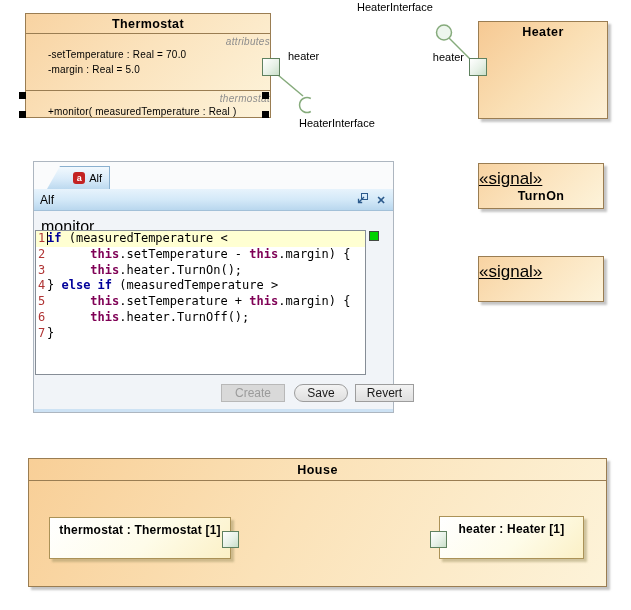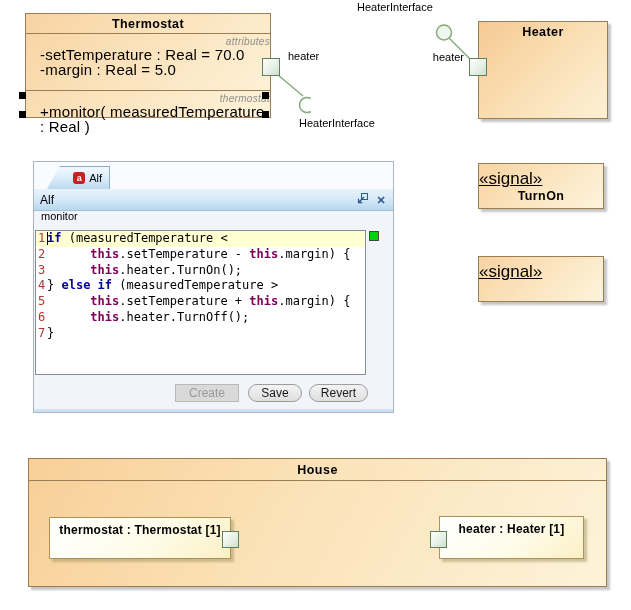--- a/index.html
+++ b/index.html
@@ -19,21 +19,21 @@
   .shadow { box-shadow:3px 3px 2px rgba(150,150,150,0.55); }
   .box-title {
     font-size:12.5px; font-weight:bold; text-align:center;
     letter-spacing:0.4px; padding-top:3px;
   }
   .compartment { border-top:1px solid #9a7d52; position:relative; }
   .comp-label {
     font-size:10px; font-style:italic; color:#8d8d8d;
     text-align:right; padding-top:2px; letter-spacing:0.3px;
   }
-  .member { font-size:15px; padding-left:14px; letter-spacing:0.2px; line-height:15px; }
+  .member { font-size:10px; padding-left:14px; letter-spacing:0.2px; line-height:15px;margin-left:8px; }
   .handle { position:absolute; width:7px; height:7px; background:#000; }
   .port {
     position:absolute; width:18px; height:18px;
     border:1px solid #5f815f;
     background:linear-gradient(135deg,#ffffff 0%,#e7f1e7 55%,#c9dfc9 100%);
   }
   .port-sm { width:17px; height:17px; }
   .flabel { position:absolute; font-size:11px; white-space:nowrap; }
   .sig-stereo { font-size:17px; padding-top:5px;text-decoration:underline; }
   .sig-name { font-size:12.5px; font-weight:bold; text-align:center; letter-spacing:0.4px; }
@@ -63,42 +63,42 @@
   }
   #alf-header {
     position:absolute; left:0; top:27px; width:100%; height:22px;
     background:linear-gradient(#e7f3fc 0%,#d4e9f8 50%,#b9d7ee 100%);
     border-bottom:1px solid #a3c0d8;
     display:flex; align-items:center; font-size:12px; padding-left:6px;
   }
   #alf-header .spacer { flex:1; }
   .hdr-icon { width:14px; height:14px; margin-right:5px; color:#2c5a8c;
     font-size:11px; font-weight:bold; line-height:14px; text-align:center; cursor:default; }
-  #monitor-label { position:absolute; left:7px; top:48px; font-size:11px; }
+  #monitor-label { position:absolute; left:7px; top:56px; font-size:16px; }
   #code-editor {
     position:absolute; left:1px; top:68px; width:331px; height:145px;
     background:#ffffff; border:1px solid #868d96; overflow:hidden;
     font-family:"DejaVu Sans Mono", monospace; font-size:12px;
   }
   .code-line { height:15.8px; line-height:15.8px; white-space:pre; display:flex; }
   .code-line.hl { background:#ffffd2; }
   .ln { width:8px; text-align:right; color:#b03535; flex:none; padding-left:2px; }
   .code { padding-left:3px; white-space:pre; }
   .kw { color:#00009a; font-weight:bold; }
   .kw2 { color:#7f0055; font-weight:bold; }
   #caret { position:absolute; left:13px; top:70px; width:1px; height:13px; background:#000; }
   #green-marker {
     position:absolute; left:335px; top:69px; width:10px; height:10px;
     background:#00d200; border:1px solid #444a44;
   }
   .alf-btn {
     position:absolute; top:222px; height:18px; border:1px solid #9d9d9d;
     background:linear-gradient(#f3f3f3,#dfdfdf); font-size:12px;
     font-family:"Liberation Sans", sans-serif; text-align:center; line-height:16px;
-    color:#1a1a1a; cursor:default;
+    color:#1a1a1a; cursor:default;margin-left:46px;
   }
   .alf-btn.disabled { background:#d9d9d9; color:#9b9b9b; border-color:#b8b8b8; }
   #bottom-strip { position:absolute; left:0; bottom:0; width:100%; height:3px; background:#cde2f4; }
   
   #house-title {
     font-size:12.5px; font-weight:bold; text-align:center; letter-spacing:0.5px;
     height:22px; line-height:22px; border-bottom:1px solid #9a7d52;
   }
   #overlay { position:absolute; left:0; top:0; pointer-events:none; }
 </style>
@@ -183,21 +183,21 @@
           <div class="code-line"><span class="ln">4</span><span class="code"><span>} </span><span class="kw">else</span><span> </span><span class="kw">if</span><span> (measuredTemperature &gt;</span></span></div>
           <div class="code-line"><span class="ln">5</span><span class="code"><span>      </span><span class="kw2">this</span><span>.setTemperature + </span><span class="kw2">this</span><span>.margin) {</span></span></div>
           <div class="code-line"><span class="ln">6</span><span class="code"><span>      </span><span class="kw2">this</span><span>.heater.TurnOff();</span></span></div>
           <div class="code-line"><span class="ln">7</span><span class="code"><span>}</span></span></div>
         </div>
     </div>
     <div id="caret"></div>
     <div id="green-marker"></div>
     <div class="alf-btn disabled" style="left:141px;width:64px;">Create</div>
     <div class="alf-btn" style="left:214px;width:54px;border-radius:9px;">Save</div>
-    <div class="alf-btn" style="left:275px;width:59px;border-radius:9px;">Revert</div>
+    <div class="alf-btn" style="left:275px;width:59px;">Revert</div>
     <div id="bottom-strip"></div>
   </div>
 
   <div class="umlbox shadow" style="left:28px;top:458px;width:579px;height:129px;background:linear-gradient(120deg,#f8cf97 0%,#fbe2b8 45%,#fdf3d9 100%);">
     <div id="house-title">House</div>
     <div class="partbox" style="left:20px;top:58px;width:182px;height:42px;box-shadow:3px 3px 2px rgba(150,140,90,0.45);">
       <span>thermostat : Thermostat [1]</span>
     </div>
     <div class="partbox" style="left:410px;top:57px;width:145px;height:43px;box-shadow:3px 3px 2px rgba(150,140,90,0.45);">
       <span>heater : Heater [1]</span>

